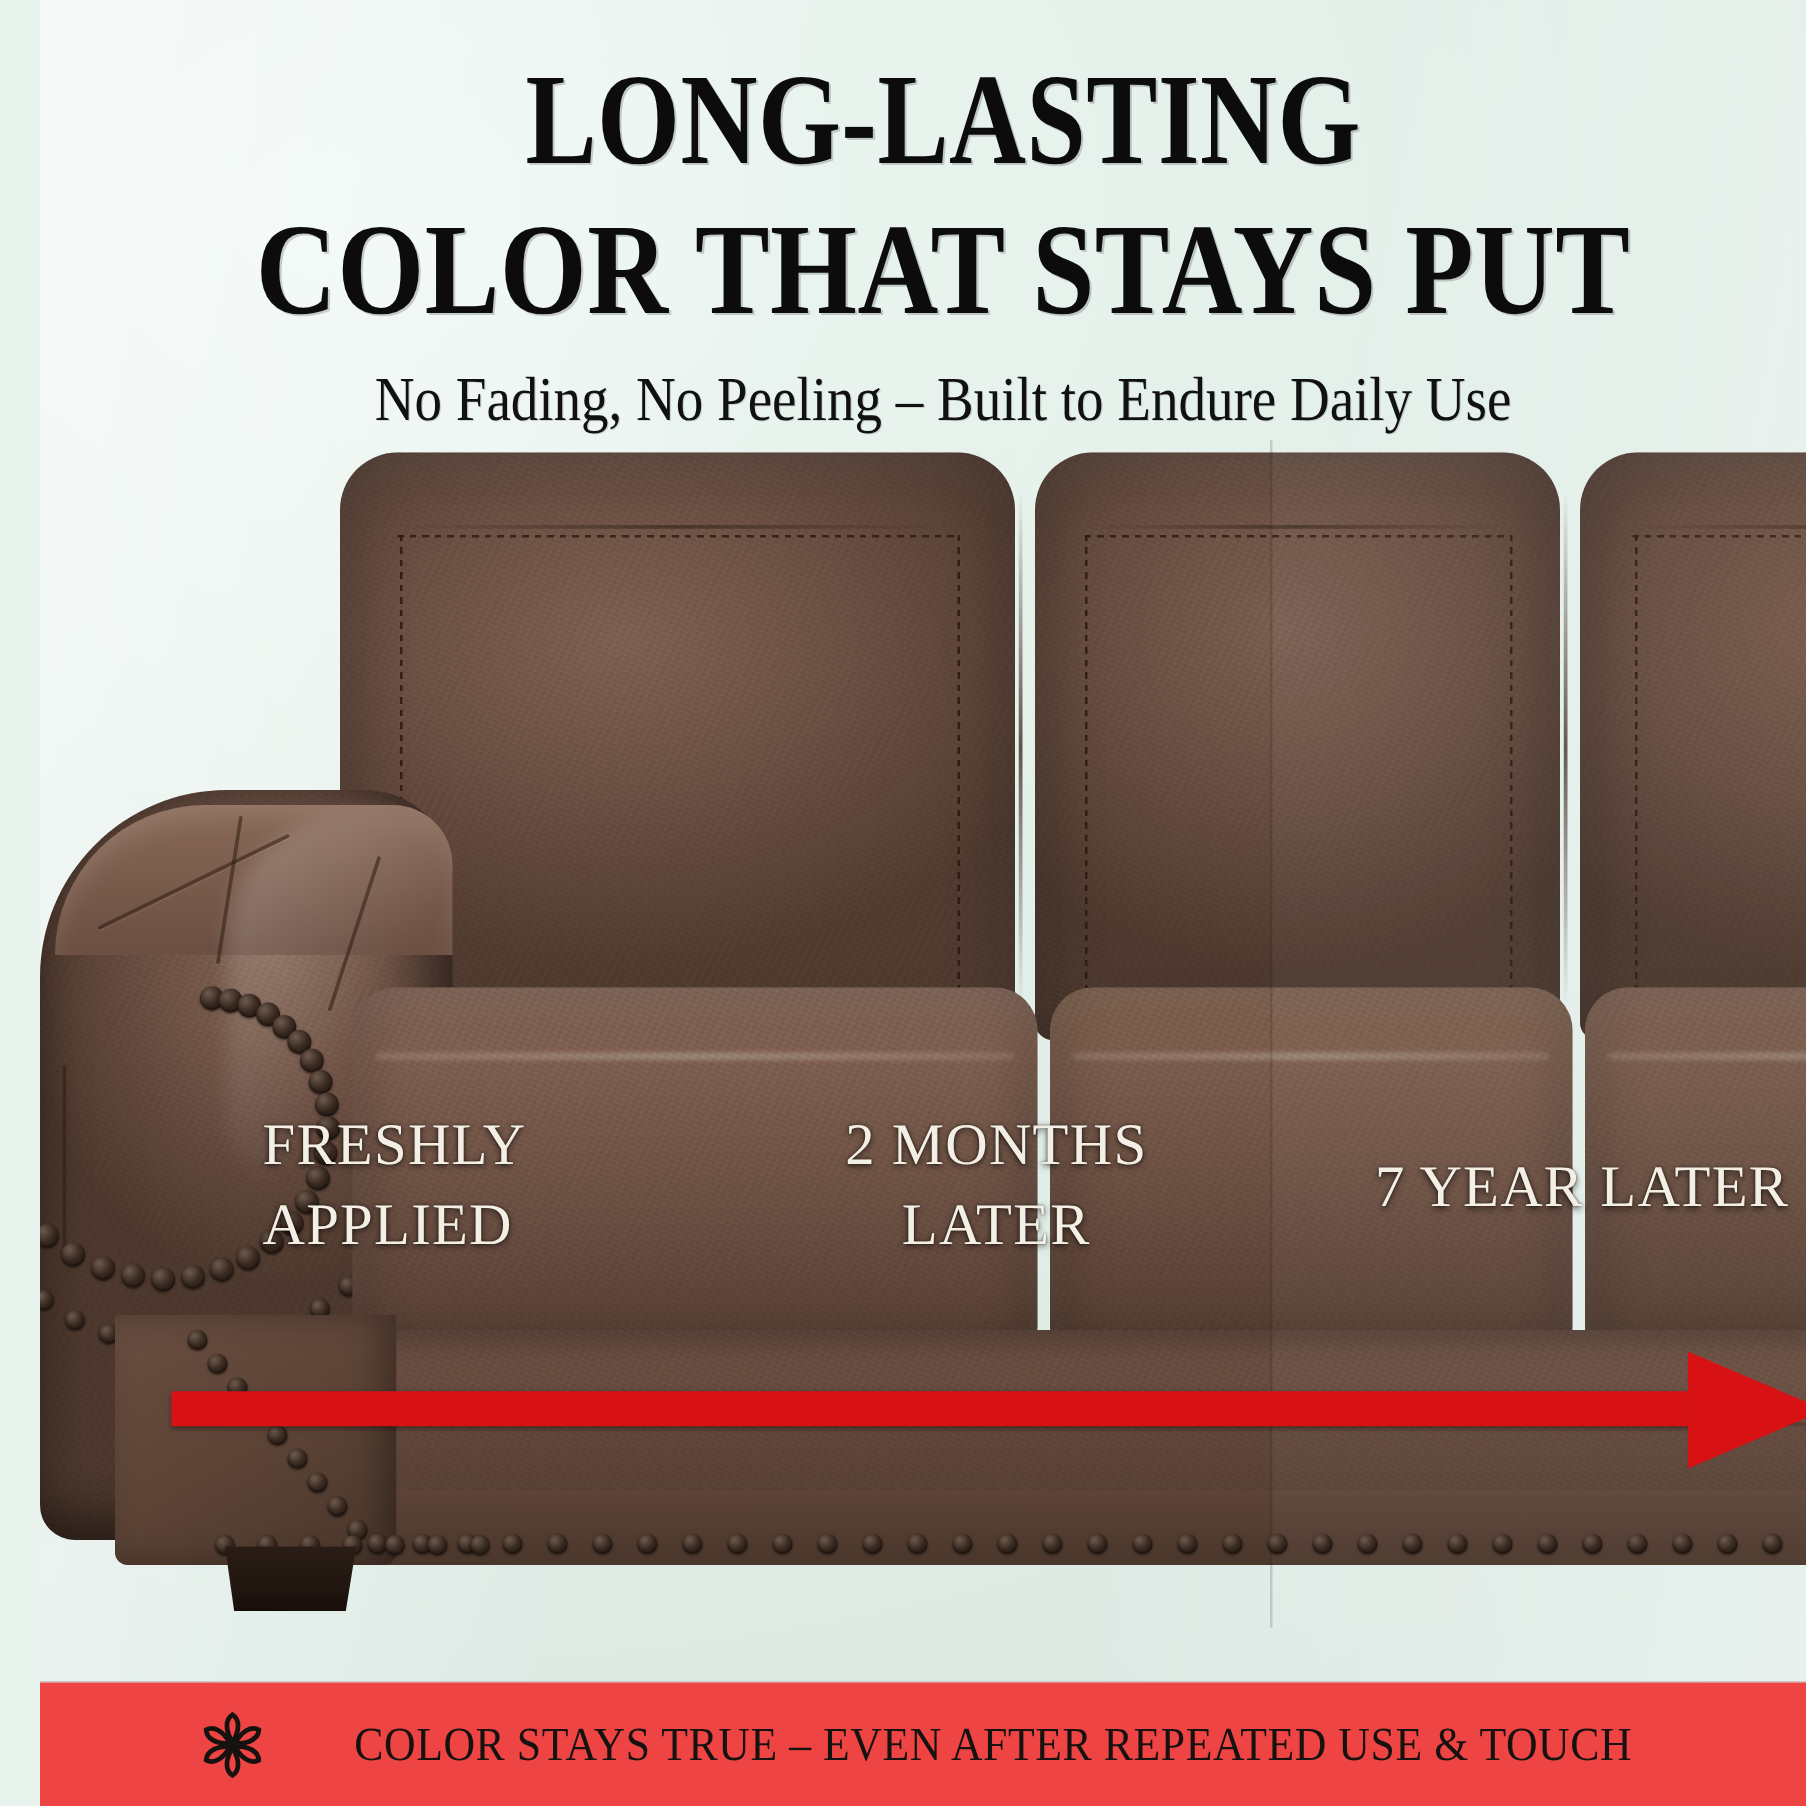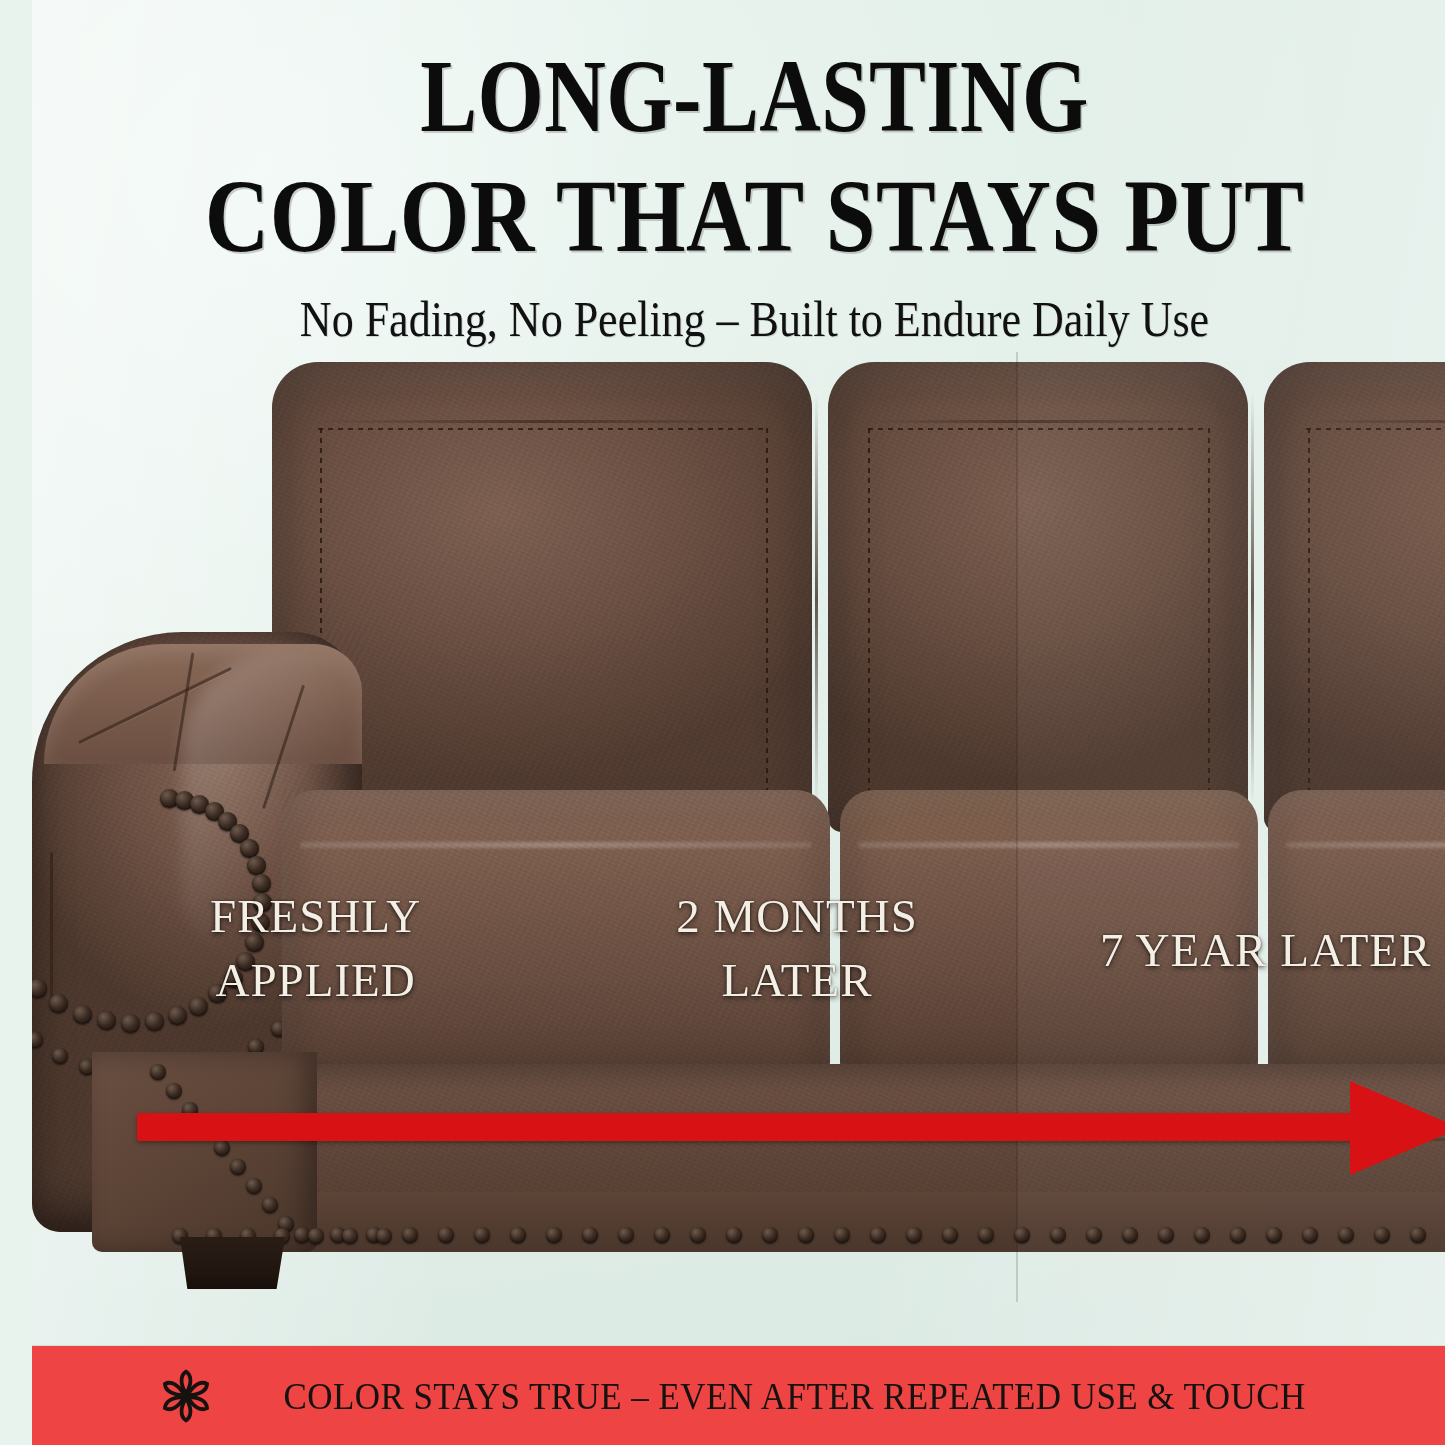--- a/index.html
+++ b/index.html
@@ -184,21 +184,21 @@
     position:absolute;
     color:#f4efe4;
     font-family:"Liberation Serif", serif;
     font-weight:400;
     font-size:47px;
     line-height:64px;
     letter-spacing:1px;
     text-shadow:0 2px 5px rgba(0,0,0,.65), 0 0 2px rgba(0,0,0,.55);
     white-space:pre-line;
   }
-  #lbl-fresh{left:178px;top:884px;text-align:center;}
+  #lbl-fresh{left:178px;top:884px;text-align:left;}
   #lbl-six{left:640px;top:884px;text-align:center;width:250px;}
   #lbl-year{left:1068px;top:918px;text-align:left;}
 
   
   .arrow-shaft{
     position:absolute;left:105px;top:1113px;width:1225px;height:28px;
     background:#d81214;border-radius:2px;
     box-shadow:0 2px 4px rgba(0,0,0,.35);
   }
   .arrow-head{

